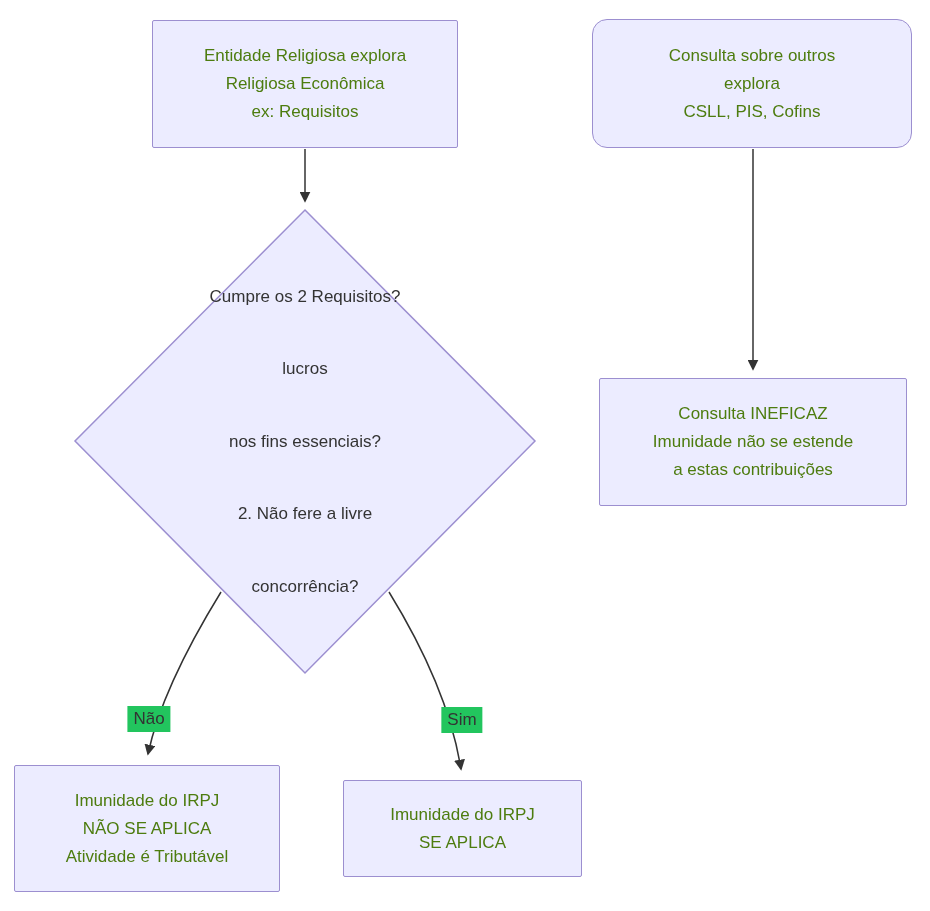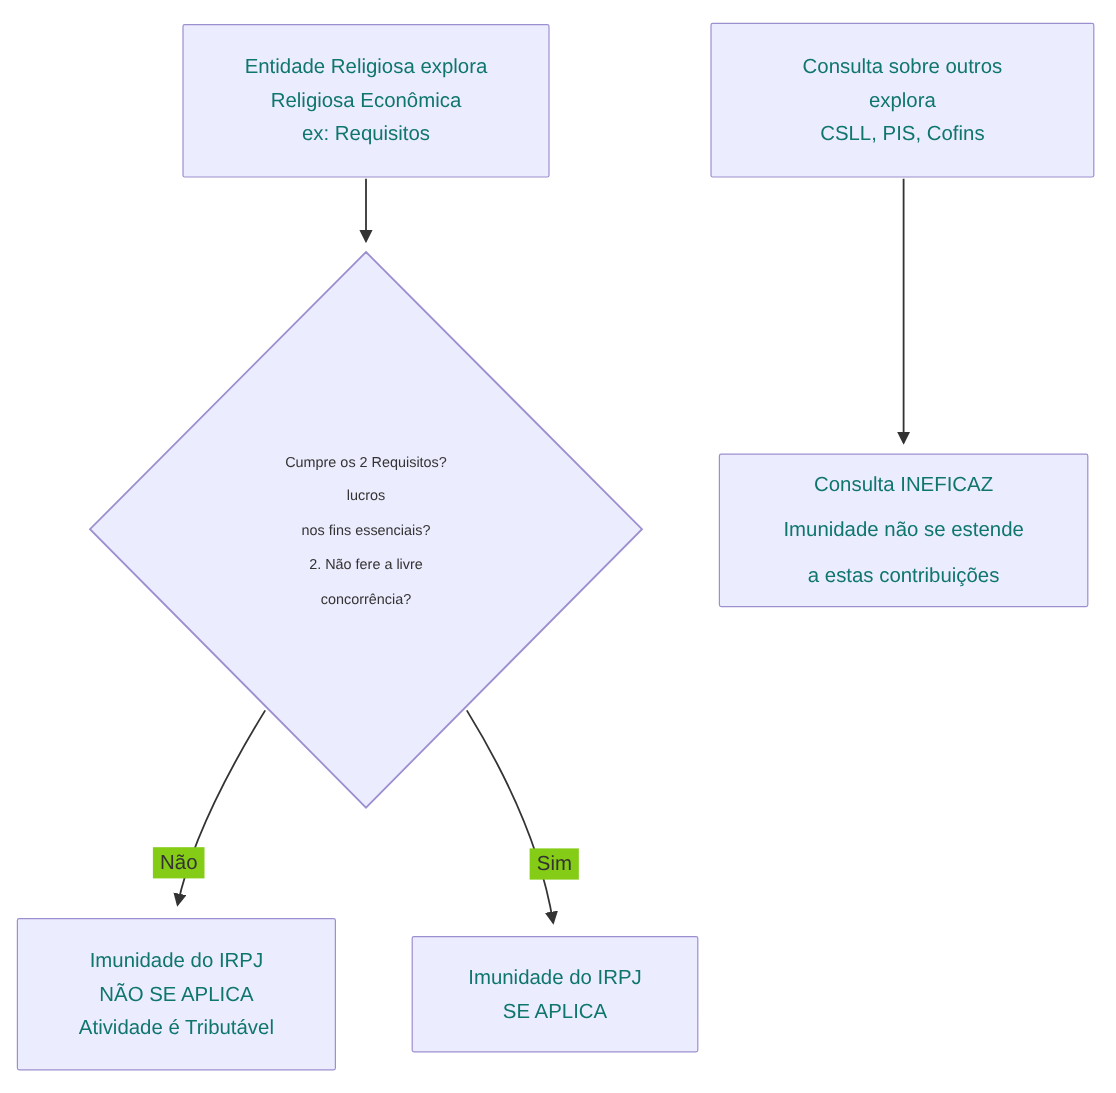--- a/index.html
+++ b/index.html
@@ -39,38 +39,39 @@
     background: #ECECFF;
     border: 1.5px solid #9c8fd0;
     border-radius: 2px;
     display: flex;
     flex-direction: column;
     align-items: center;
     justify-content: center;
     text-align: center;
     font-size: 17px;
     line-height: 28px;
-    color: #0f766e;
+    color: #4d7c0f;
   }
   .diamond-text {
     position: absolute;
     display: flex;
     flex-direction: column;
     align-items: center;
     justify-content: center;
     text-align: left;
-    font-size: 12px;
+    font-size: 17px;
     line-height: 28.5px;
     color: #333333;
     background: transparent;
+    gap: 44px;
   }
   .edge-label {
     position: absolute;
     transform: translate(-50%, -50%);
-    background: #84cc16;
+    background: #22c55e;
     padding: 1px 6px;
     font-size: 17px;
     line-height: 24px;
     color: #333333;
   }
 </style>
 </head>
 <body>
 
 <div class="canvas">
@@ -92,21 +93,21 @@
 
     <path class="edge-path" d="M753,149 L753,369" marker-end="url(#arrowhead)"></path>
   </svg>
 
   <div class="node" style="left:152px; top:20px; width:306px; height:128px;">
     <div>Entidade Religiosa explora</div>
     <div>Religiosa Econômica</div>
     <div>ex: Requisitos</div>
   </div>
 
-  <div class="node" style="left:592px; top:19px; width:320px; height:129px;">
+  <div class="node" style="left:592px; top:19px; width:320px; height:129px;border-radius:15px;">
     <div>Consulta sobre outros</div>
     <div>explora</div>
     <div>CSLL, PIS, Cofins</div>
   </div>
 
   <div class="diamond-text" style="left:140px; top:352px; width:330px; height:180px;">
     <div>Cumpre os 2 Requisitos?</div>
     <div>lucros</div>
     <div>nos fins essenciais?</div>
     <div>2. Não fere a livre</div>
@@ -120,19 +121,19 @@
     <div>Imunidade do IRPJ</div>
     <div>NÃO SE APLICA</div>
     <div>Atividade é Tributável</div>
   </div>
 
   <div class="node" style="left:343px; top:780px; width:239px; height:97px;">
     <div>Imunidade do IRPJ</div>
     <div>SE APLICA</div>
   </div>
 
-  <div class="node" style="left:599px; top:378px; width:308px; height:128px;gap:10px;">
+  <div class="node" style="left:599px; top:378px; width:308px; height:128px;">
     <div>Consulta INEFICAZ</div>
     <div>Imunidade não se estende</div>
     <div>a estas contribuições</div>
   </div>
 
 </div>
 
 </body></html>

